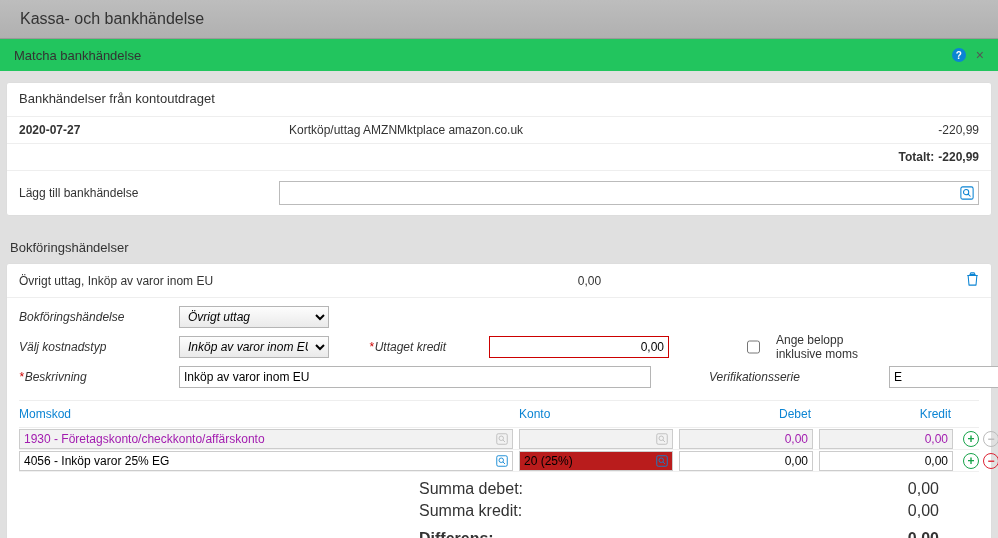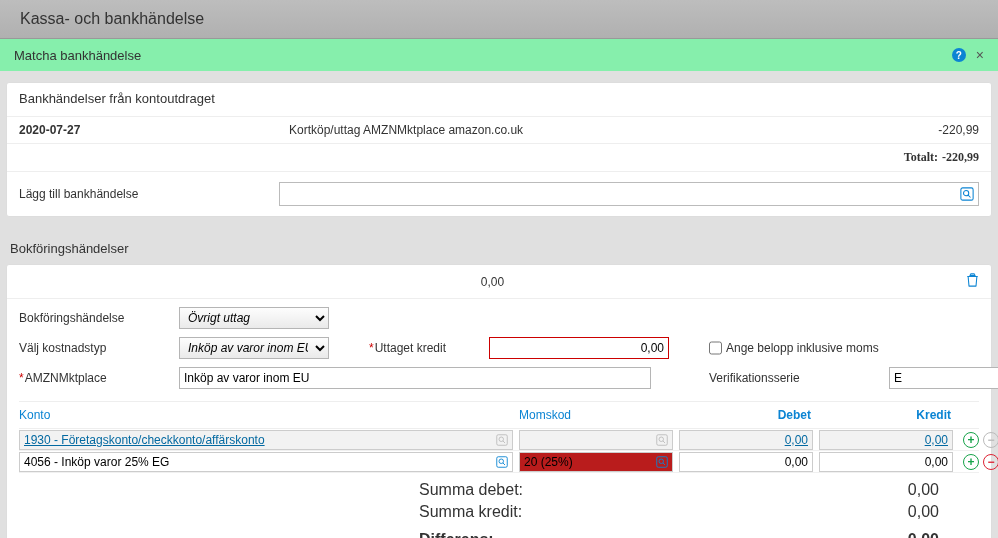--- a/index.html
+++ b/index.html
@@ -13,21 +13,21 @@
     overflow: hidden;
   }
   .topbar {
     background: linear-gradient(#bdbdbd, #b0b0b0);
     border-bottom: 1px solid #999;
     padding: 10px 20px;
     font-size: 16px;
     color: #333;
   }
   .modal-header {
-    background: #86efac;
+    background: #22c55e;
     border-bottom: 1px solid #e0e0e0;
     padding: 8px 14px;
     display: flex;
     align-items: center;
     justify-content: space-between;
     font-size: 13px;
   }
   .modal-header .right { display: flex; align-items: center; gap: 10px; }
   .help-icon {
     width: 14px; height: 14px; border-radius: 50%;
@@ -49,21 +49,21 @@
     color: #333;
   }
   .be-table { width: 100%; }
   .be-row {
     display: flex;
     border-top: 1px solid #eee;
     padding: 6px 12px;
     font-size: 12px;
     align-items: center;
   }
-  .be-row.total { justify-content: flex-end; gap: 4px; font-weight: 600; border-top: 1px solid #eee; font-family: Liberation Serif, serif; }
+  .be-row.total { justify-content: flex-end; gap: 4px; font-weight: 600; border-top: 1px solid #eee; }
   .be-date { width: 270px; font-weight: bold; }
   .be-desc { flex: 1; }
   .be-amt { width: 120px; text-align: right; }
   .add-row {
     display: flex; align-items: center; gap: 4px;
     border-top: 1px solid #eee;
     padding: 10px 12px;
   }
   .add-label { width: 256px; }
   .add-input {
@@ -95,65 +95,65 @@
     color: #0b84d3; cursor: pointer; font-size: 14px;
   }
   .form-grid {
     display: grid;
     grid-template-columns: 160px 160px 30px 120px 190px 30px 180px 90px;
     grid-auto-rows: 26px;
     align-items: center;
     padding: 6px 12px 10px 12px;
     gap: 4px 0;
   }
-  .lbl { font-size: 12px; color: #333; }
+  .lbl { font-size: 12px; color: #333; font-style: italic; }
   .req::before { content: "*"; color: #cc0000; margin-right: 1px; }
   select.ctrl, input.ctrl {
     height: 22px; width: 150px;
     border: 1px solid #b5b5b5;
     background: #f5f5f5;
     font-size: 12px; padding: 0 4px;
   }
   select.ctrl {
     background: linear-gradient(#fdfdfd,#eaeaea);
     font-style: italic;
   }
   input.ctrl.white { background: #fff; }
   input.ctrl.wide { width: 472px; }
   input.ctrl.right { text-align: right; }
   input.ctrl.redbox { border: 1px solid #cc0000; width: 180px; }
-  .chk-wrap { display: flex; gap: 4px; }
+  .chk-wrap { display: flex; gap: 16px; margin-left: 38px; }
   .chk-wrap input { margin: 0; }
   .serie-input-wrap { position: relative; width: 150px; display: inline-block; }
   .serie-input-wrap input { width: 150px; background: #fff; }
   .tbl {
     margin: 0 12px 2px 12px;
     border-top: 1px solid #eee;
   }
   .thead, .trow {
     display: grid;
     grid-template-columns: 500px 160px 140px 140px 40px;
     align-items: center;
     font-size: 12px;
   }
   .thead {
     color: #0b84d3;
     padding: 6px 0 6px 0;
     border-bottom: 1px solid #eee;
   }
-  .thead .hr { text-align: right; padding-right: 8px; font-weight: bold; }
+  .thead .hr { text-align: right; padding-right: 8px; }
   .trow { border-bottom: 1px solid #f0f0f0; height: 22px; }
   .cell-input {
     height: 20px; width: 100%;
     border: 1px solid #ccc;
     background: #f2f2f2;
     font-size: 12px;
     padding: 0 4px;
   }
-  .cell-input.ro { color: #0369a1; text-decoration: underline; }
+  .cell-input.ro { color: #a21caf; }
   .cell-input.right { text-align: right; }
   .cell-wrap { position: relative; padding-right: 6px; }
   .mini-search {
     position: absolute; right: 10px; top: 50%; transform: translateY(-50%);
     color: #0b84d3; font-size: 11px; cursor: pointer;
     width: 14px; height: 14px; display: inline-flex; align-items: center; justify-content: center;
   }
   .mini-search.gray { color: #aaa; }
   .row-actions { display: flex; gap: 4px; justify-content: flex-start; padding-left: 4px; }
   .circ {
@@ -218,20 +218,21 @@
           </span>
         </div>
       </div>
     </div>
   </div>
 
   <div class="outer-heading">Bokföringshändelser</div>
 
   <div class="panel">
     <div class="bf-toprow">
+      <span>Övrigt uttag, Inköp av varor inom EU</span>
       <span style="flex:1;text-align:center">0,00</span>
       <span class="trash-icon">
         <svg width="13" height="14" viewBox="0 0 14 16">
             <path d="M2 4h10l-1 11H3L2 4zm3-3h4l1 2H4l1-2zM1 4h12" fill="none" stroke="#0b84d3" stroke-width="1.2" stroke-linejoin="round"></path>
           </svg>
       </span>
     </div>
 
     <div class="form-grid">
 
@@ -257,38 +258,38 @@
       <div></div>
       <div class="lbl req">Uttaget kredit</div>
       <div><input class="ctrl white right redbox" type="text" value="0,00" style=""></div>
       <div></div>
       <div class="chk-wrap">
         <input type="checkbox" style="">
         <span>Ange belopp inklusive moms</span>
       </div>
       <div></div>
 
-      <div class="lbl req">AMZNMktplace</div>
+      <div class="lbl req">Beskrivning</div>
       <div style="grid-column: span 4">
         <input class="ctrl white wide" type="text" value="Inköp av varor inom EU" style="">
       </div>
       <div></div>
       <div class="lbl">Verifikationsserie</div>
       <div>
         <span class="serie-input-wrap">
           <input class="ctrl" type="text" value="E" style="">
           
         </span>
       </div>
     </div>
 
     <div class="tbl">
       <div class="thead">
+        <div>Momskod</div>
         <div>Konto</div>
-        <div>Momskod</div>
         <div class="hr">Debet</div>
         <div class="hr">Kredit</div>
         <div></div>
       </div>
 
       <div class="trow">
         <div class="cell-wrap">
           <input class="cell-input ro" readonly="" value="1930 - Företagskonto/checkkonto/affärskonto" style="">
           <span class="mini-search gray">
             <svg width="12" height="12" viewBox="0 0 16 16">

